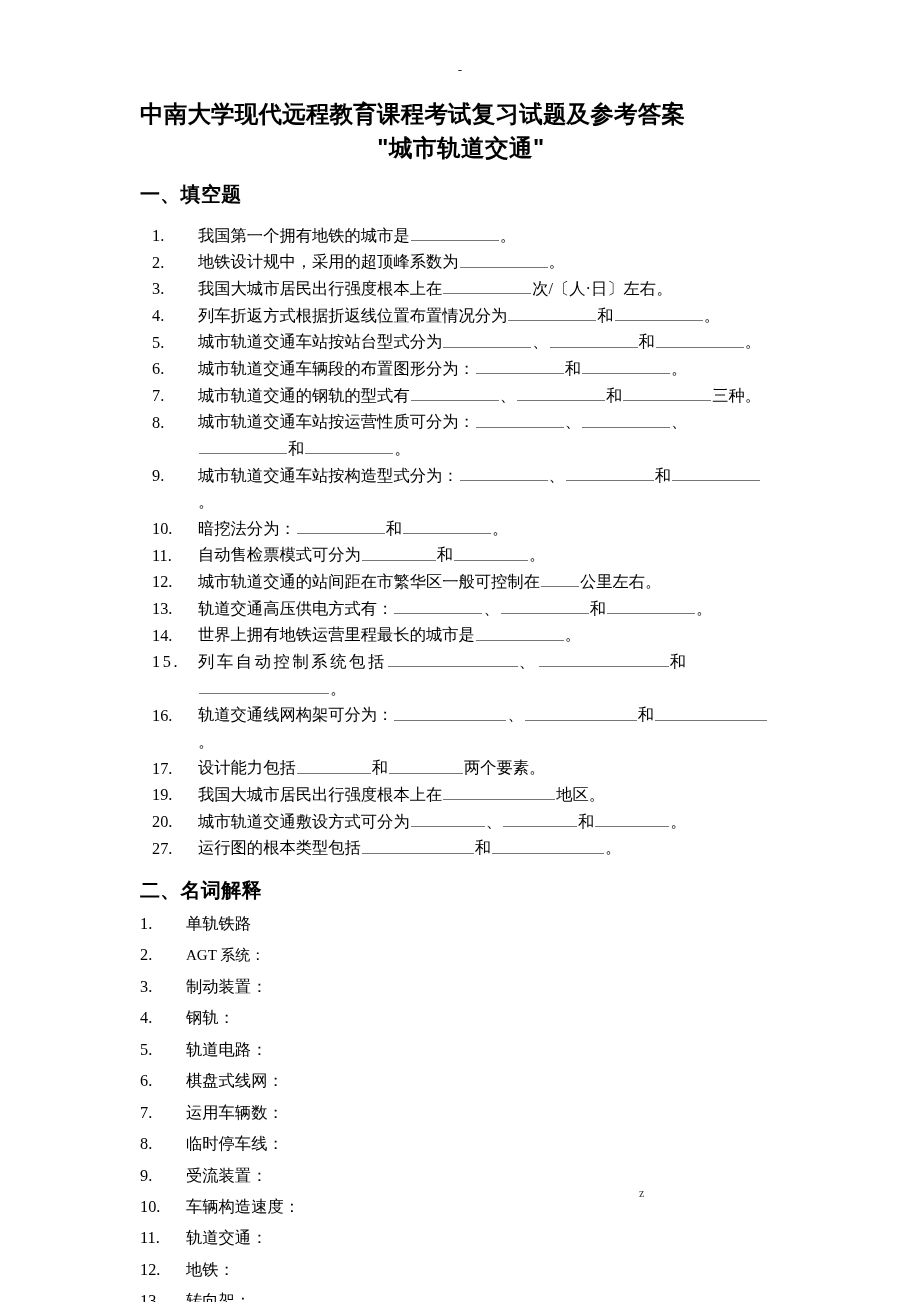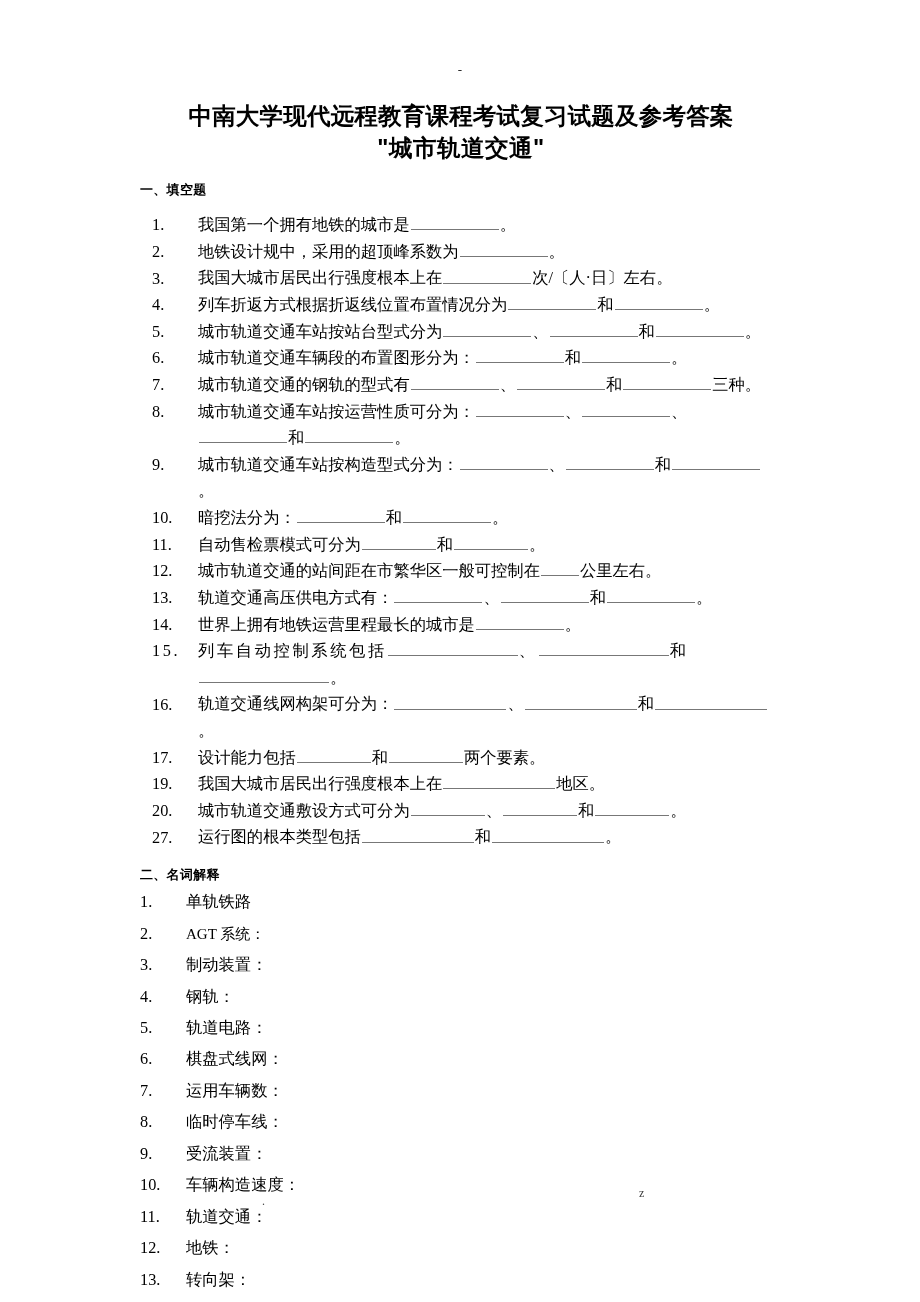--- a/index.html
+++ b/index.html
@@ -50,43 +50,42 @@
 
   
   .content {
     position: absolute;
     left: 140px;
     top: 100px;
     width: 642px;
   }
 
   .doc-title {
-    font-family: Liberation Serif, serif;
+    font-family: Liberation Mono, monospace;
     font-weight: bold;
     font-size: 23.5px;
     line-height: 1.38;
-    text-align: center;
     margin: 0;
     letter-spacing: 0.2px;
     white-space: nowrap;
   }
   .doc-subtitle {
     font-family: "Liberation Sans", "DejaVu Sans", sans-serif;
     font-weight: bold;
     font-size: 23.5px;
     line-height: 1.42;
     text-align: center;
     margin: 0 0 14px 0;
     letter-spacing: 0.5px;
   }
 
   .section-head {
-    font-family: Liberation Sans, sans-serif;
+    font-family: Liberation Mono, monospace;
     font-weight: bold;
-    font-size: 13px;
+    font-size: 20px;
     line-height: 1.55;
     margin: 6px 0 1px 0;
     letter-spacing: 0.3px;
   }
   .section-head.second { margin-top: 14px; }
 
   .qlist {
     list-style: none;
     margin: 12px;
     padding: 0;

